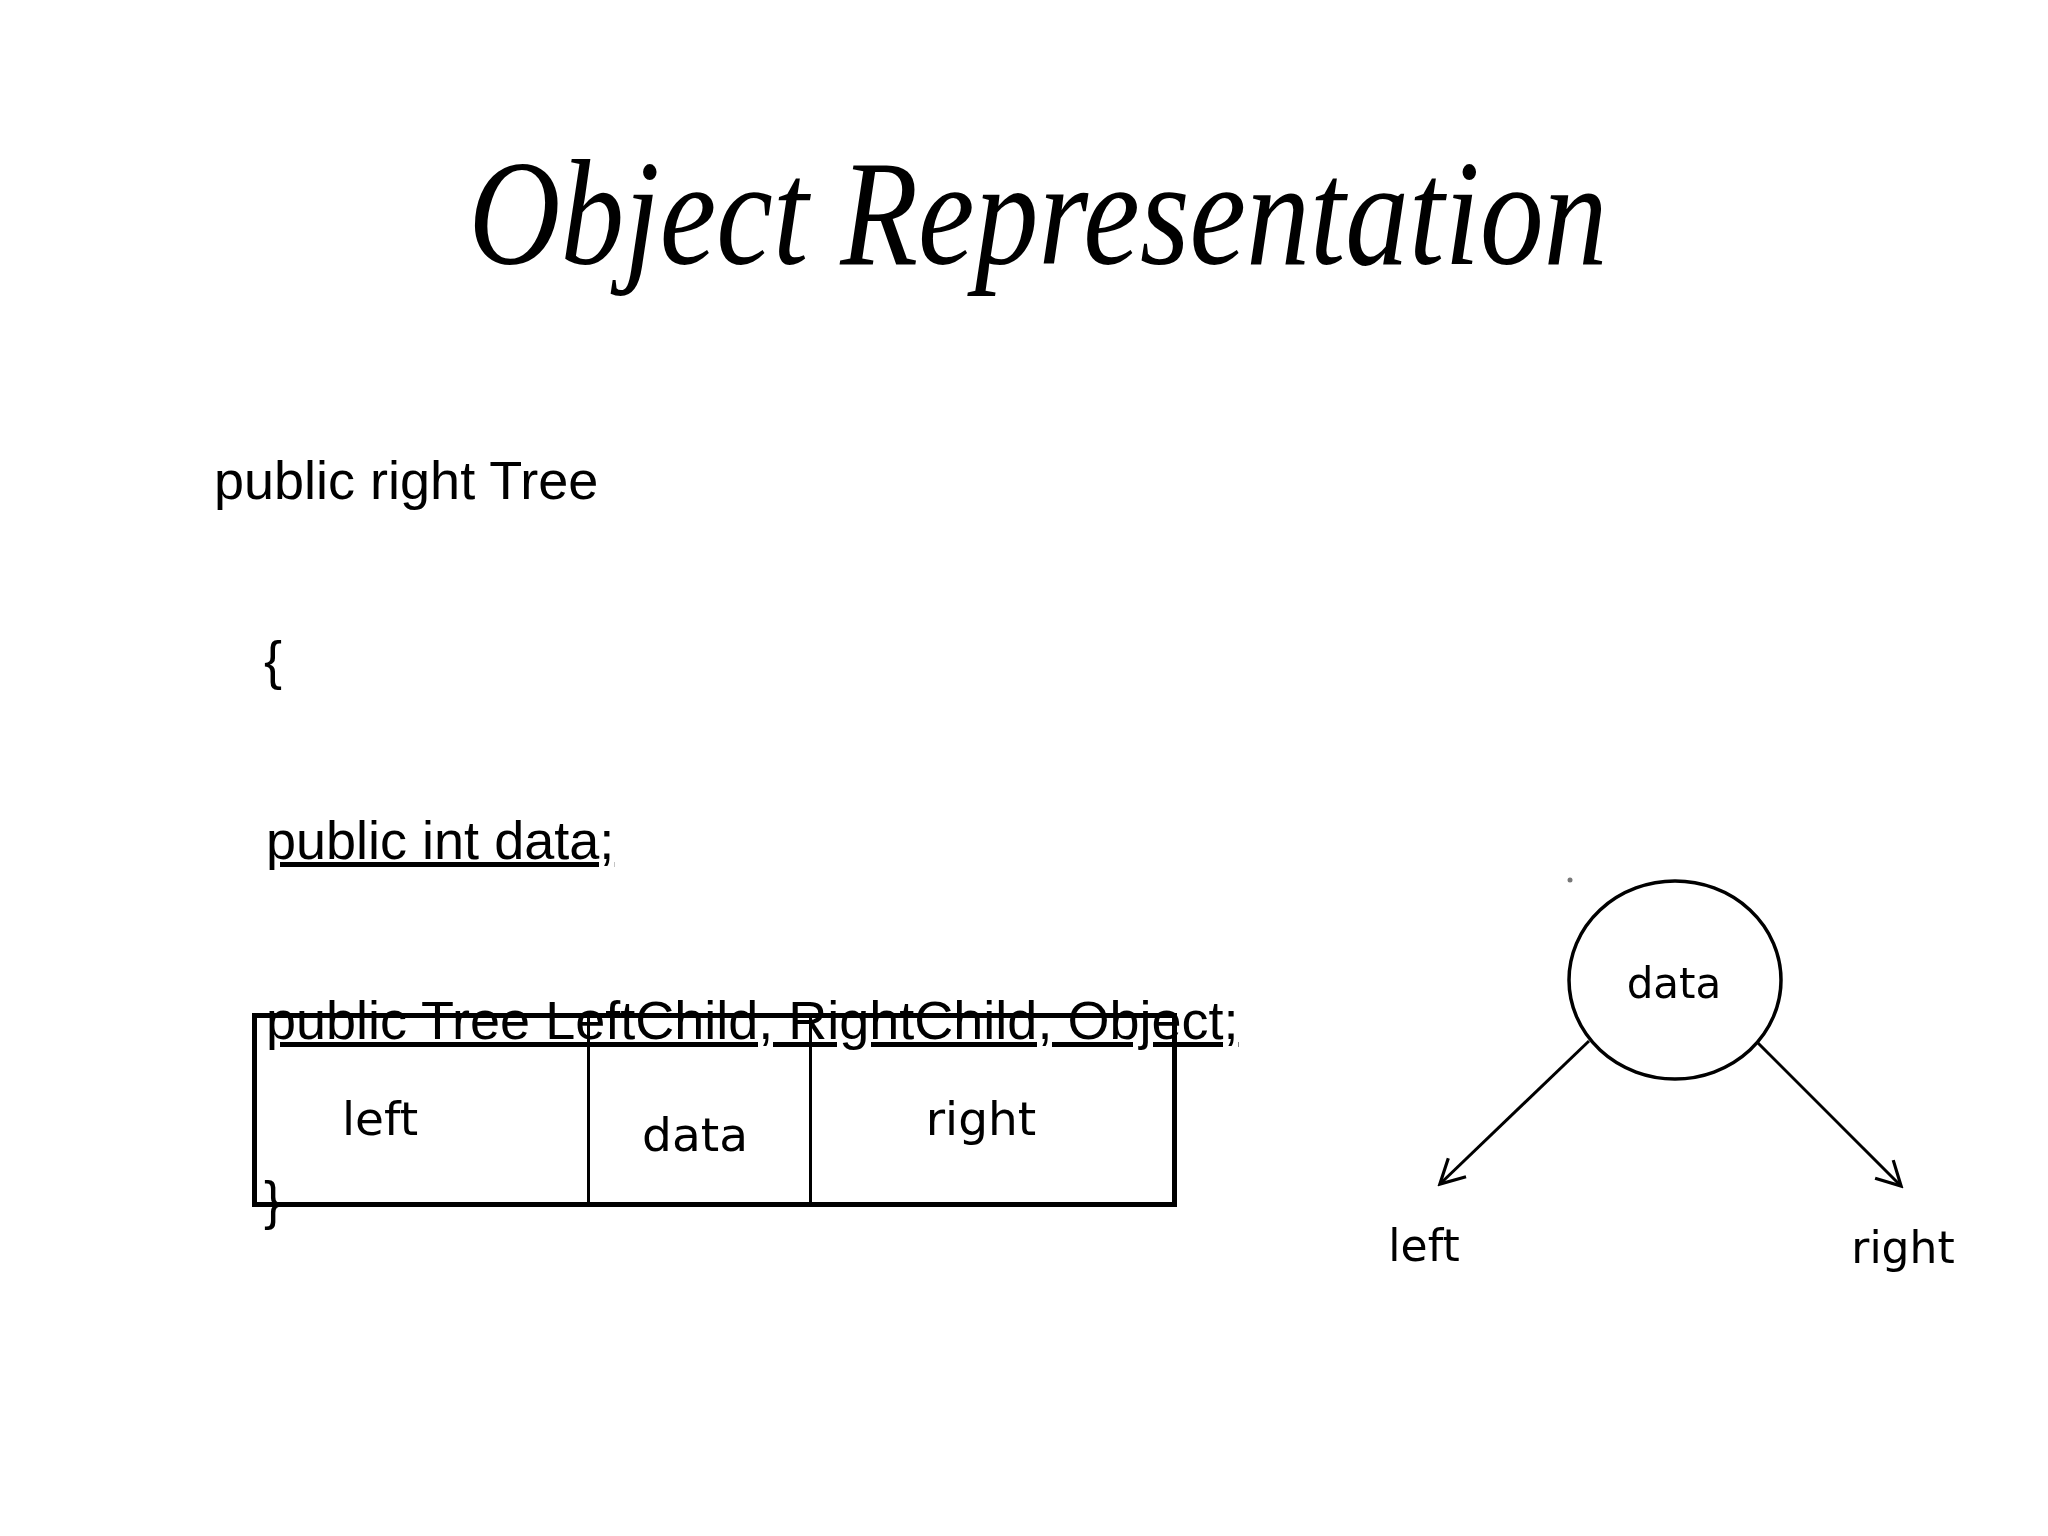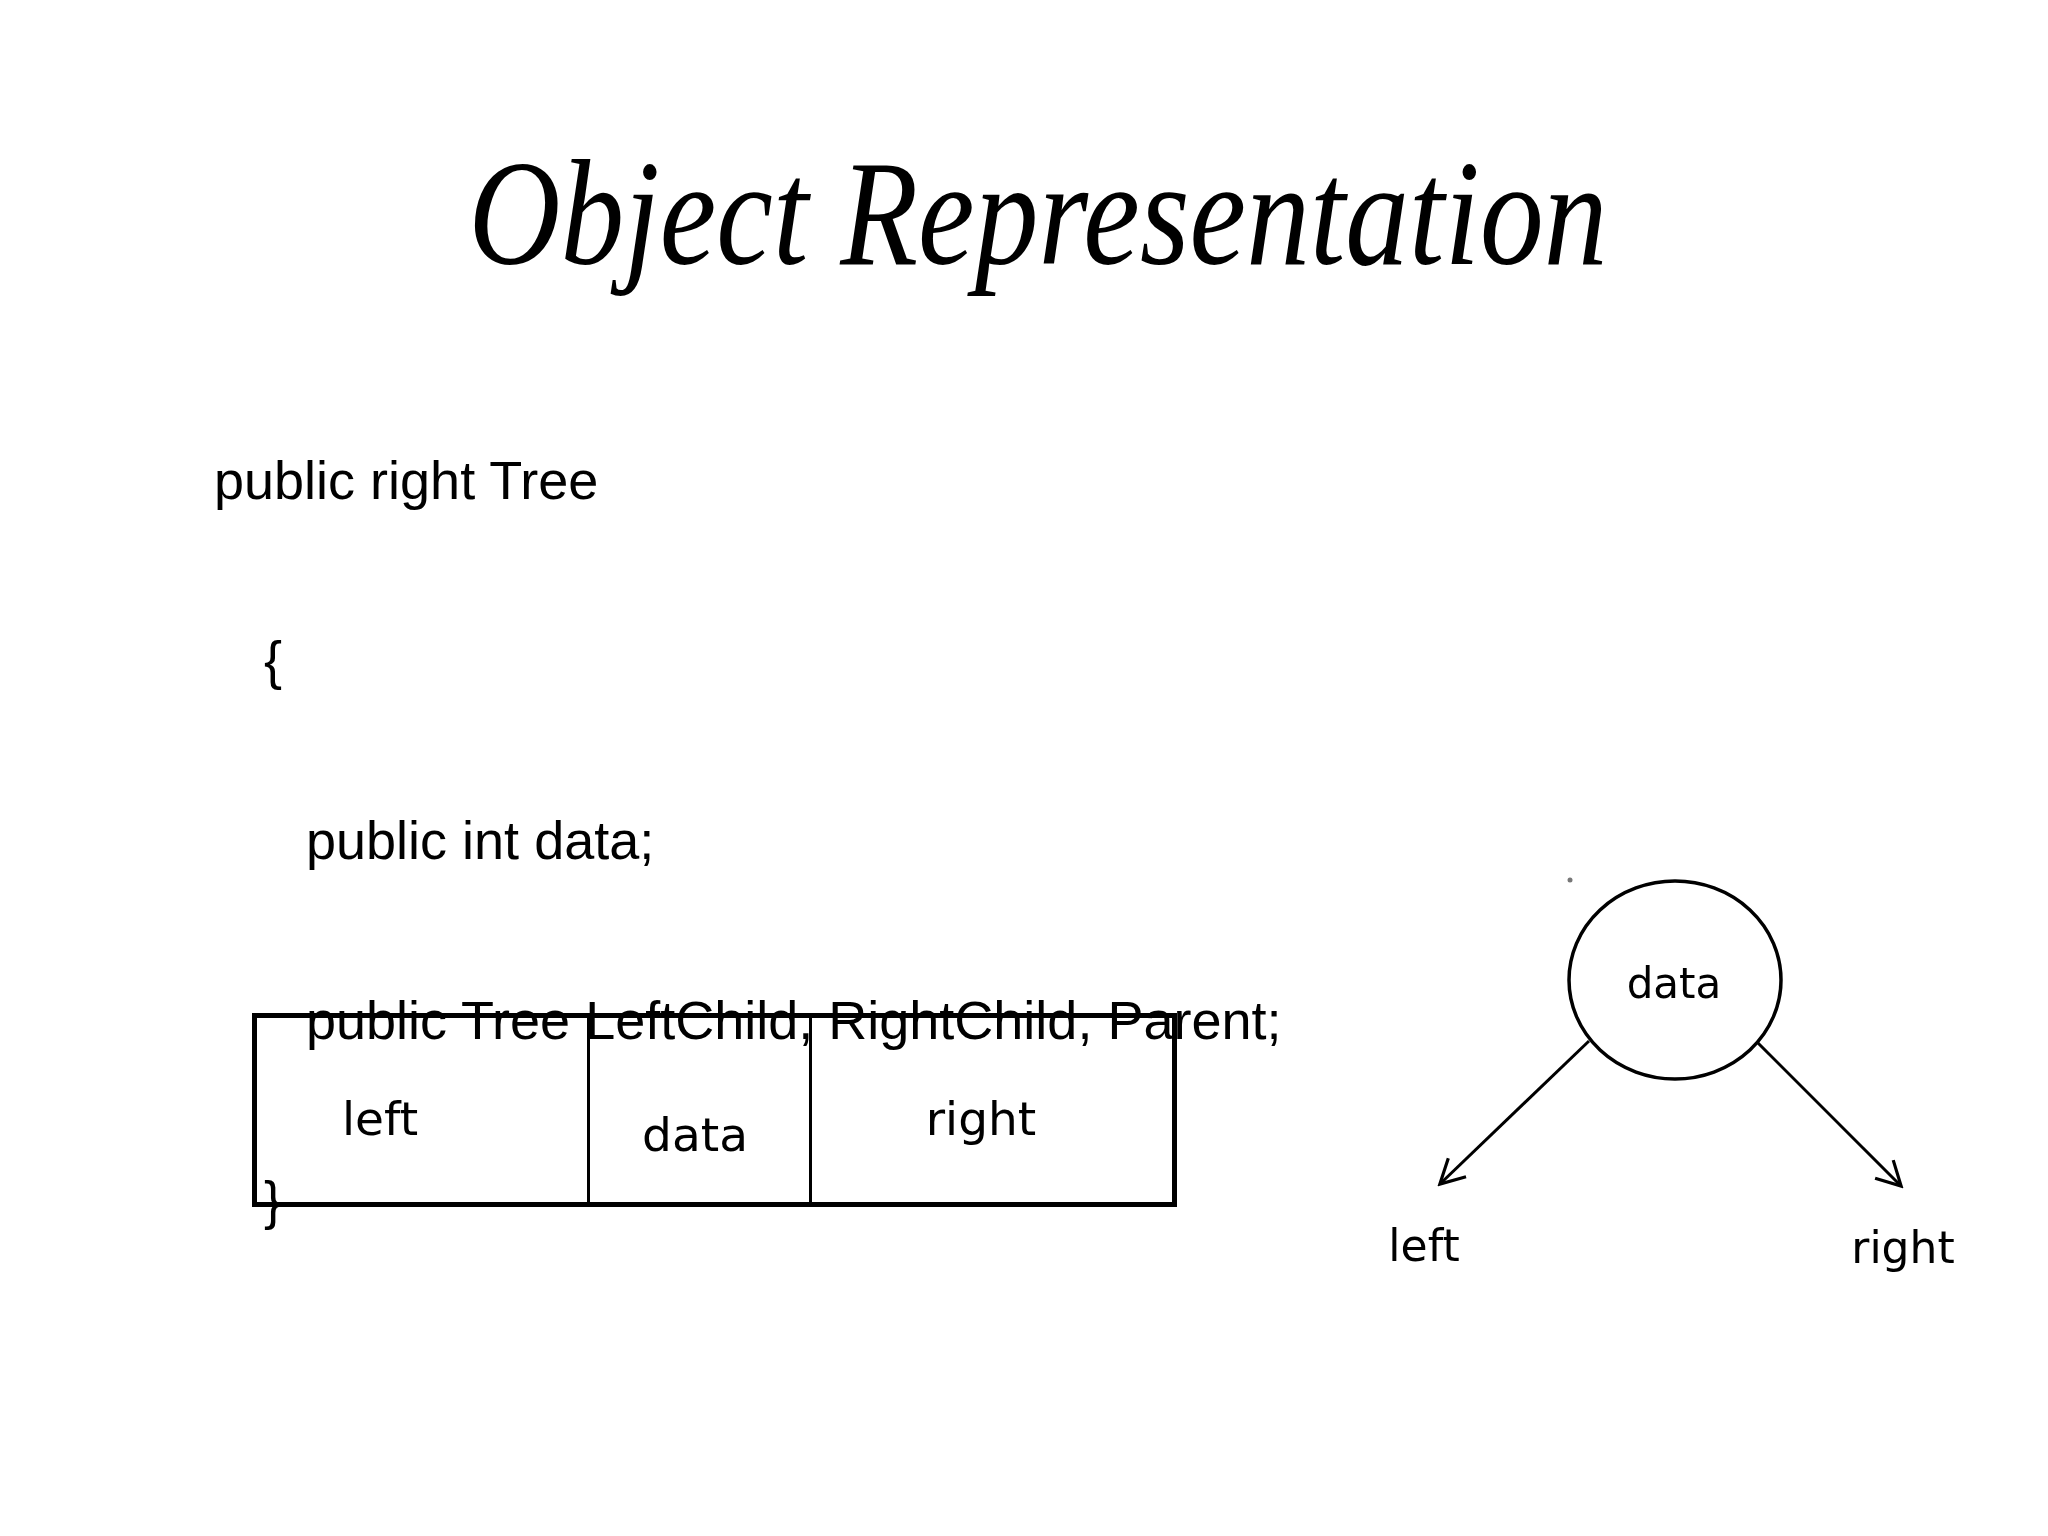--- a/index.html
+++ b/index.html
@@ -37,21 +37,21 @@
     left: 214px;
     top: 330px;
     font-family: "Liberation Sans", sans-serif;
     font-size: 54px;
     line-height: 60px;
     white-space: pre;
   }
   .code-line { height: 60px; }
   .indent-0 { margin-left: 0; }
   .indent-1 { margin-left: 50px; }
-  .indent-2 { margin-left: 92px; }
+  .indent-2 { margin-left: 52px; text-decoration: underline; }
 
   
   .memcell {
     position: absolute;
     left: 252px;
     top: 1013px;
     width: 925px;
     height: 194px;
     border: 5px solid #000;
     box-sizing: border-box;
@@ -101,21 +101,21 @@
 <div class="slide">
 
   <div class="title-wrap">
     <span class="title-text">Object Representation</span>
   </div>
 
   <div class="code-block">
     <div class="code-line indent-0">public right Tree</div>
     <div class="code-line indent-1">{</div>
     <div class="code-line indent-2">public int data;</div>
-    <div class="code-line indent-2">public Tree LeftChild, RightChild, Parent;</div>
+    <div class="code-line indent-2">public Tree LeftChild, RightChild, Object;</div>
     <div class="code-line indent-1">}</div>
   </div>
 
   <div class="memcell">
     <div class="vdiv vdiv-1"></div>
     <div class="vdiv vdiv-2"></div>
     <div class="cell-label cell-label-left">left</div>
     <div class="cell-label cell-label-data">data</div>
     <div class="cell-label cell-label-right">right</div>
   </div>

